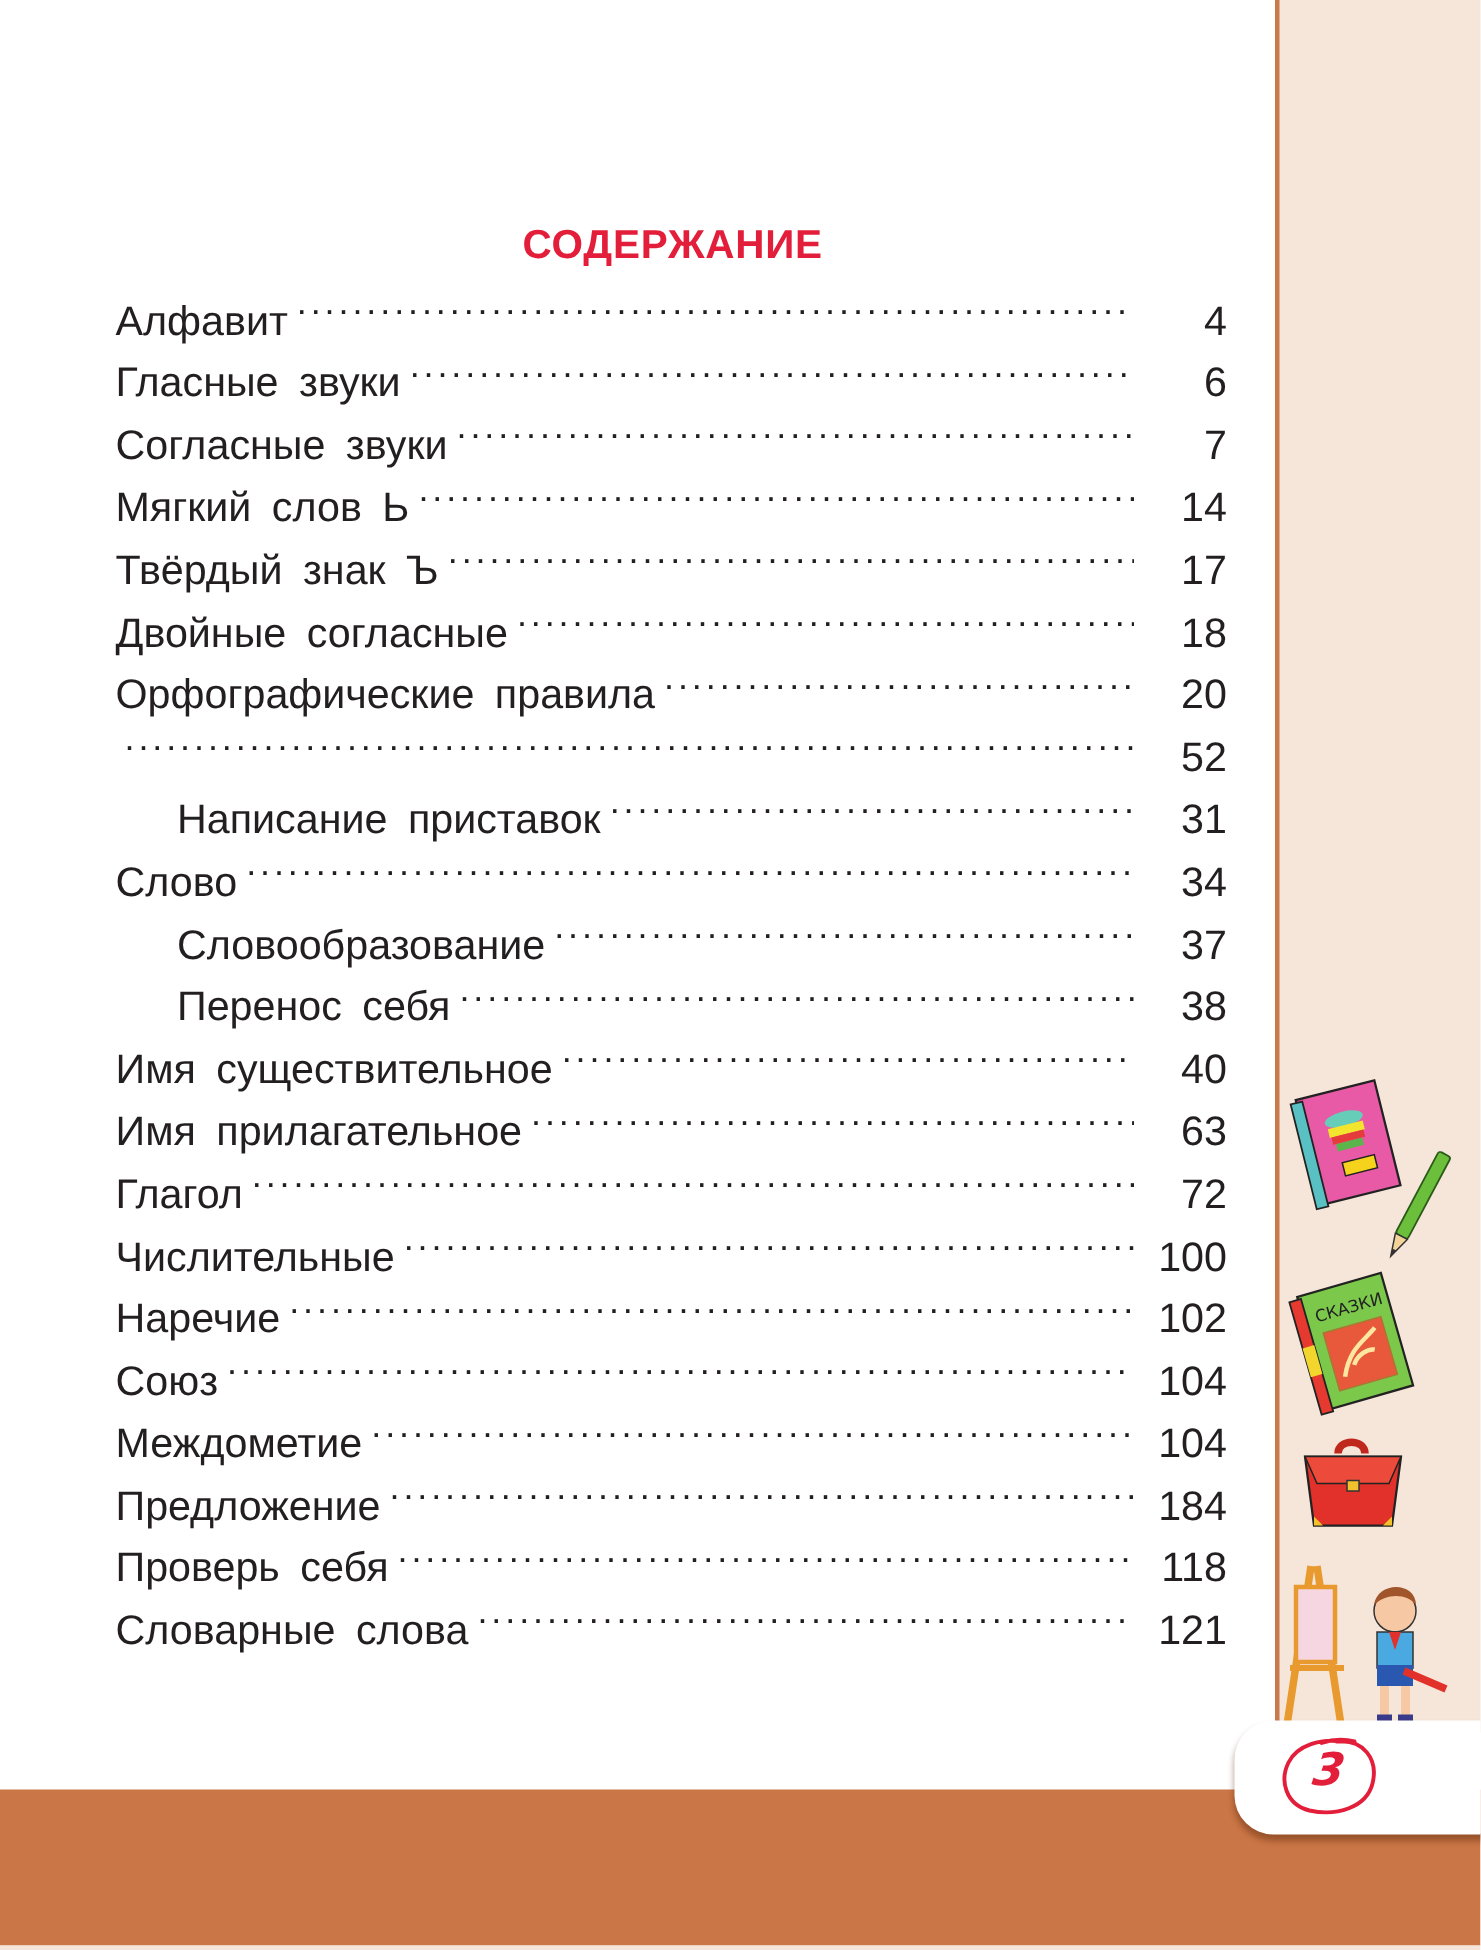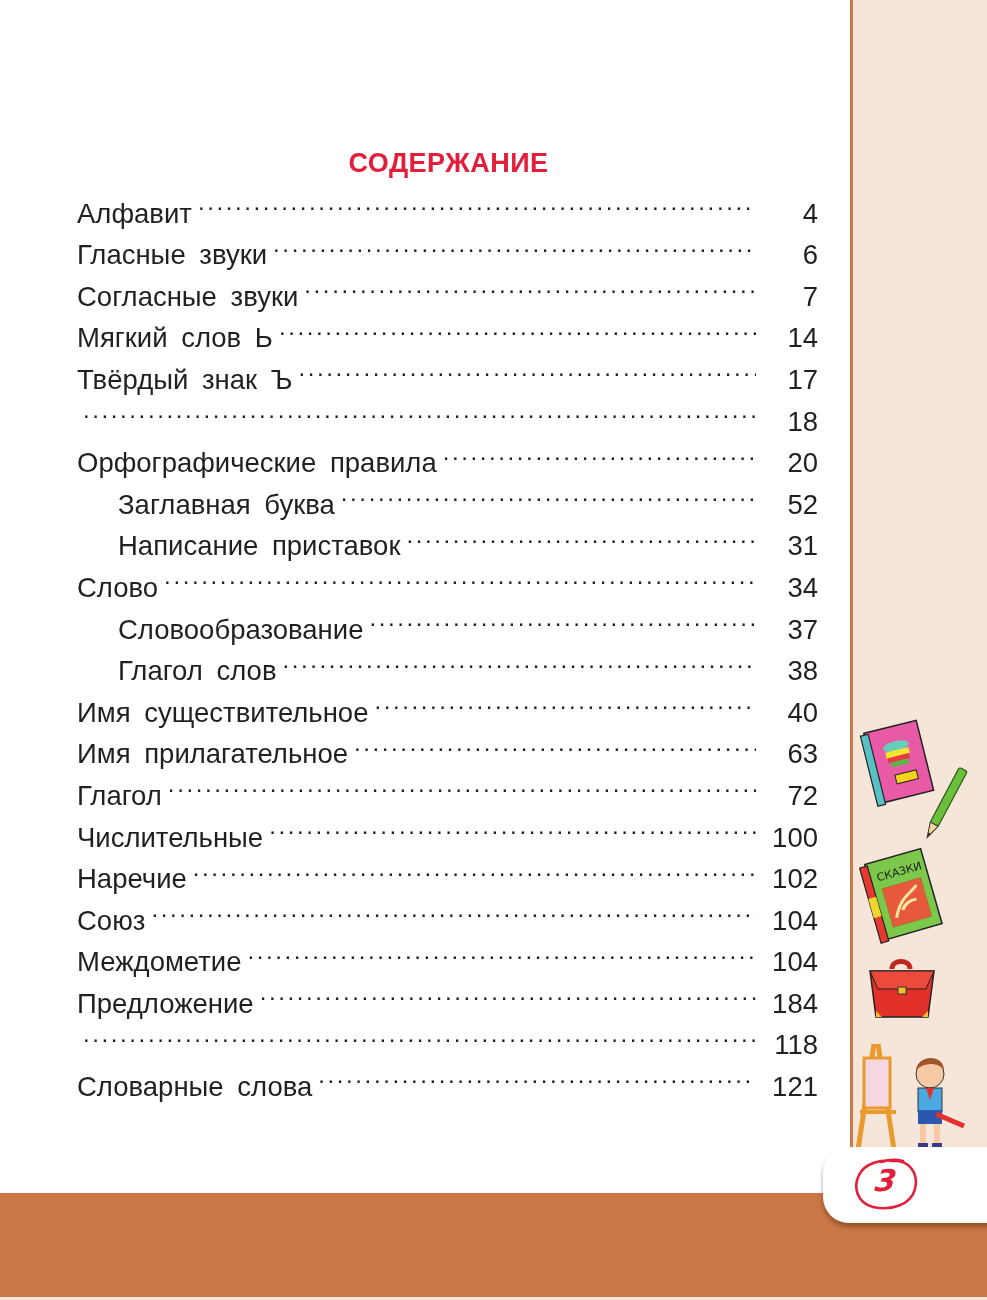--- a/index.html
+++ b/index.html
@@ -153,50 +153,50 @@
       <span class="toc-label">Мягкий слов Ь</span>
       <span class="toc-dots"></span>
       <span class="toc-page">14</span>
     </div>
   <div class="toc-row">
       <span class="toc-label">Твёрдый знак Ъ</span>
       <span class="toc-dots"></span>
       <span class="toc-page">17</span>
     </div>
   <div class="toc-row">
+      <span class="toc-label">Двойные согласные</span>
       <span class="toc-dots"></span>
       <span class="toc-page">18</span>
     </div>
   <div class="toc-row">
       <span class="toc-label">Орфографические правила</span>
       <span class="toc-dots"></span>
       <span class="toc-page">20</span>
     </div>
   <div class="toc-row indent">
-      <span class="toc-label">Заглавная буква</span>
       <span class="toc-dots"></span>
       <span class="toc-page">52</span>
     </div>
   <div class="toc-row indent">
       <span class="toc-label">Написание приставок</span>
       <span class="toc-dots"></span>
       <span class="toc-page">31</span>
     </div>
   <div class="toc-row">
       <span class="toc-label">Слово</span>
       <span class="toc-dots"></span>
       <span class="toc-page">34</span>
     </div>
   <div class="toc-row indent">
       <span class="toc-label">Словообразование</span>
       <span class="toc-dots"></span>
       <span class="toc-page">37</span>
     </div>
   <div class="toc-row indent">
-      <span class="toc-label">Глагол слов</span>
+      <span class="toc-label">Перенос себя</span>
       <span class="toc-dots"></span>
       <span class="toc-page">38</span>
     </div>
   <div class="toc-row">
       <span class="toc-label">Имя существительное</span>
       <span class="toc-dots"></span>
       <span class="toc-page">40</span>
     </div>
   <div class="toc-row">
       <span class="toc-label">Имя прилагательное</span>
@@ -227,20 +227,21 @@
       <span class="toc-label">Междометие</span>
       <span class="toc-dots"></span>
       <span class="toc-page">104</span>
     </div>
   <div class="toc-row">
       <span class="toc-label">Предложение</span>
       <span class="toc-dots"></span>
       <span class="toc-page">184</span>
     </div>
   <div class="toc-row">
+      <span class="toc-label">Проверь себя</span>
       <span class="toc-dots"></span>
       <span class="toc-page">118</span>
     </div>
   <div class="toc-row">
       <span class="toc-label">Словарные слова</span>
       <span class="toc-dots"></span>
       <span class="toc-page">121</span>
     </div>
 </div>
 

